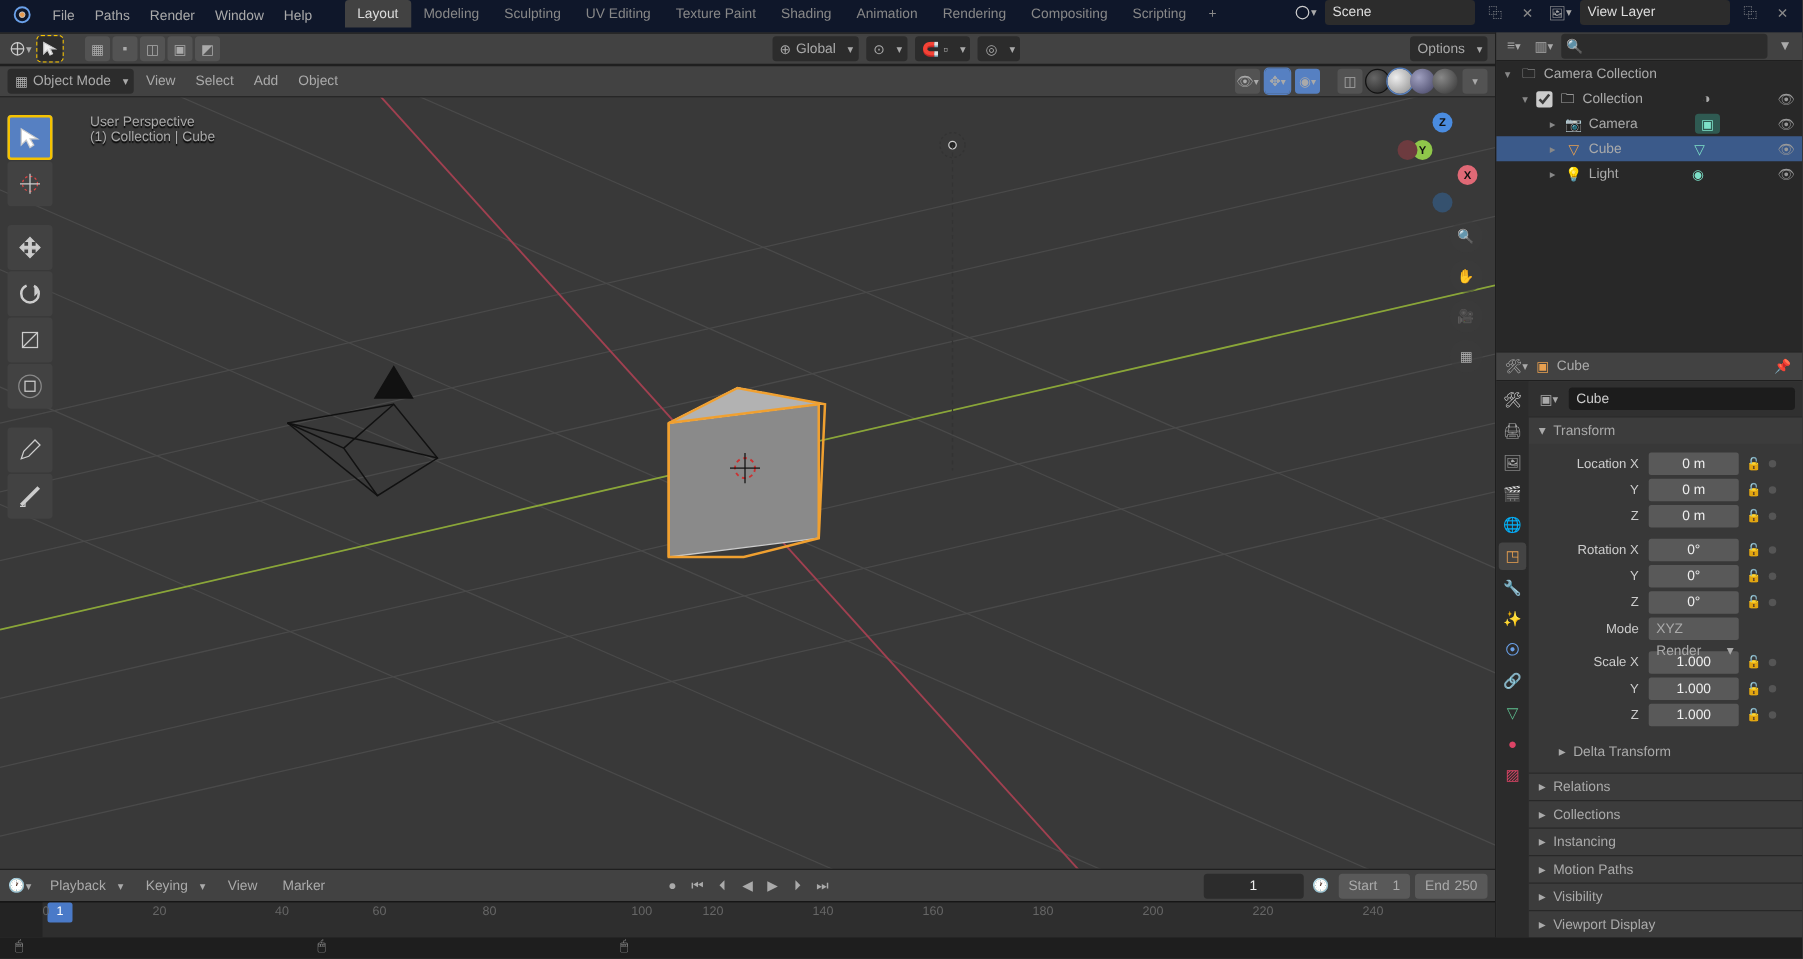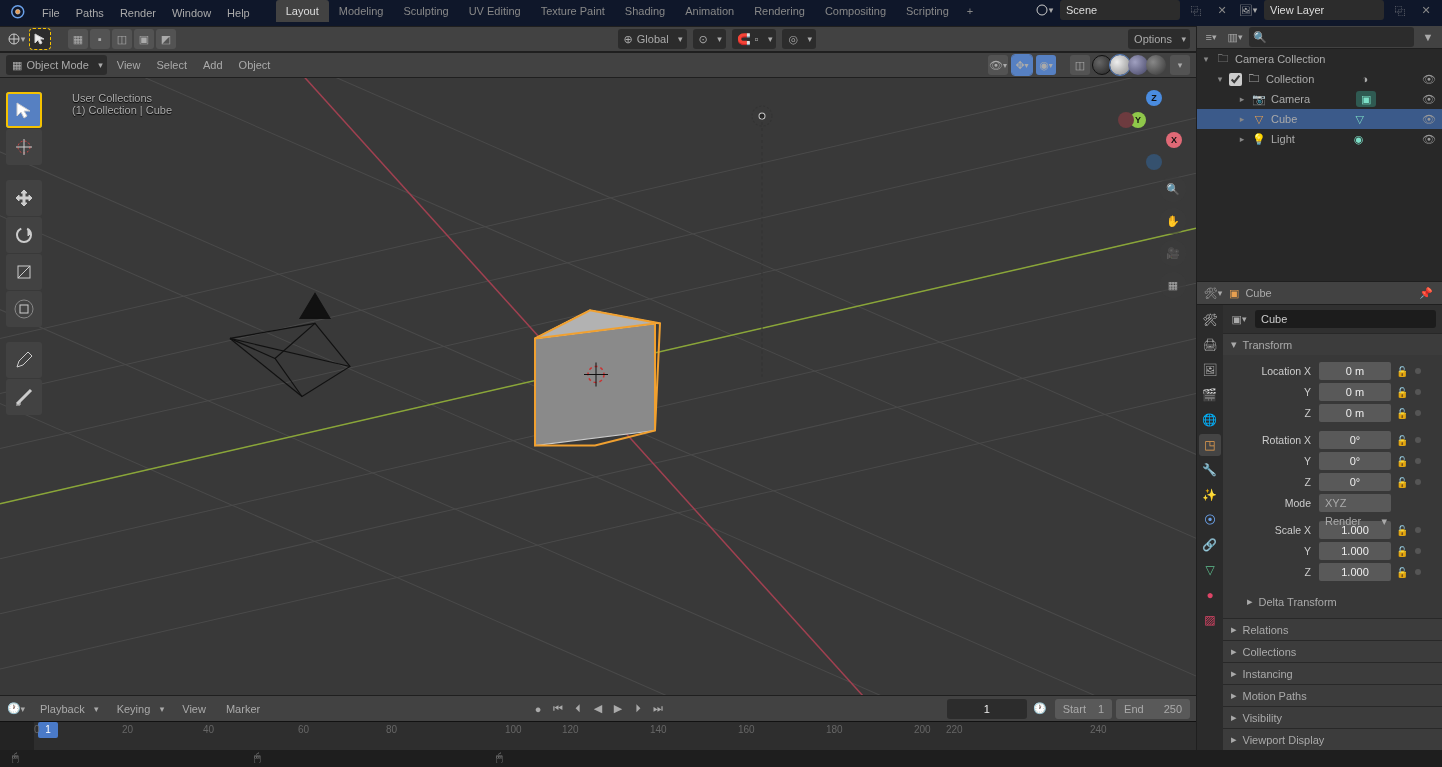--- a/index.html
+++ b/index.html
@@ -272,21 +272,21 @@
     </g>
 
     <g transform="translate(762,38)">
       <circle r="10" fill="none" stroke="#333" stroke-dasharray="2 2"></circle>
       <circle r="3" fill="#222"></circle>
       <line x1="0" y1="0" x2="0" y2="260" stroke="#333" stroke-dasharray="3 3"></line>
     </g>
   </svg>
 
   <div class="overlay-text">
-    <div>User Collections</div>
+    <div>User Perspective</div>
     <div>(1) Collection | Cube</div>
   </div>
 </div>
 
 <div class="tool-shelf">
   <div class="tsb sel">
       <svg width="20" height="20">
         <path d="M3 3 L3 16 L7 12 L10 18 L13 16 L10 11 L16 11 Z" fill="#fff"></path>
       </svg>
     </div>
@@ -543,39 +543,39 @@
     <div class="play-btn">◀</div>
     <div class="play-btn">▶</div>
     <div class="play-btn">⏵</div>
     <div class="play-btn">⏭</div>
   </div>
 
   <div class="right">
     <div class="numfield dark" style="width:80px;">1</div>
     <div class="iconbtn">🕐</div>
     <div class="numfield"><span style="color:#aaa;margin-right:12px;">Start</span><span>1</span></div>
-    <div class="numfield"><span style="color:#aaa;margin-right:20px;">End</span><span>250</span></div>
+    <div class="numfield"><span style="color:#aaa;margin-right:4px;">End</span><span>250</span></div>
   </div>
 </div>
 
 <div class="timeline-bar">
   <div class="active-range"></div>
   <div class="play-head">1</div>
   <span class="tick" style="left:34px;">0</span>
   <span class="tick" style="left:122px;">20</span>
-  <span class="tick" style="left:203px;">40</span>
+  <span class="tick" style="left:220px;">40</span>
   <span class="tick" style="left:298px;">60</span>
   <span class="tick" style="left:386px;">80</span>
   <span class="tick" style="left:474px;margin-left:31px;">100</span>
   <span class="tick" style="left:562px;">120</span>
   <span class="tick" style="left:650px;">140</span>
   <span class="tick" style="left:738px;">160</span>
   <span class="tick" style="left:826px;">180</span>
   <span class="tick" style="left:914px;">200</span>
-  <span class="tick" style="left:946px;">220</span>
+  <span class="tick" style="left:1002px;">220</span>
   <span class="tick" style="left:1090px;">240</span>
 </div>
 
 <div class="statusbar">
   <span class="mouse-icon">🖱</span>
   <span style="width:220px;"></span>
   <span class="mouse-icon">🖱</span>
   <span style="width:220px;"></span>
   <span class="mouse-icon">🖱</span>
 </div>

